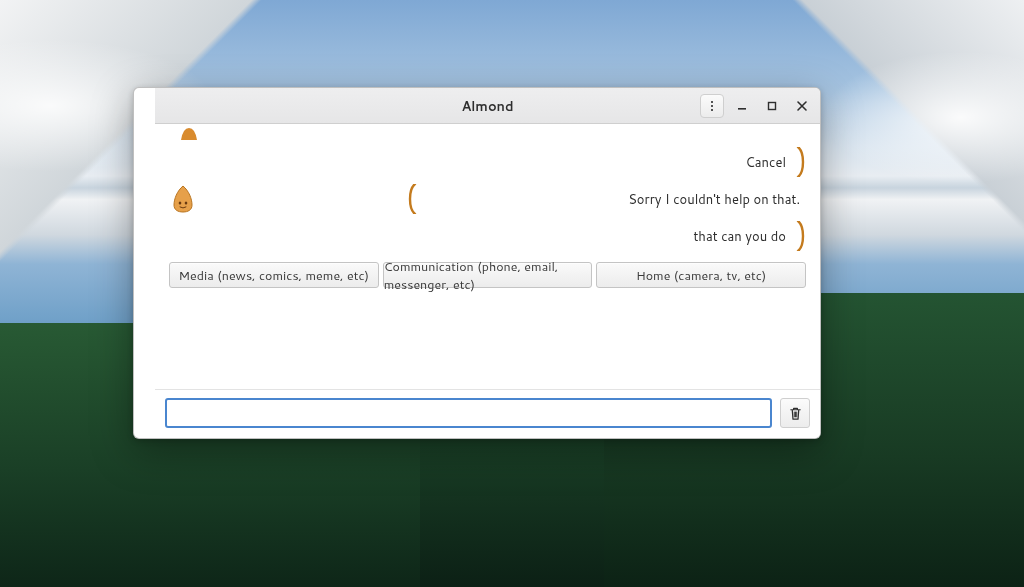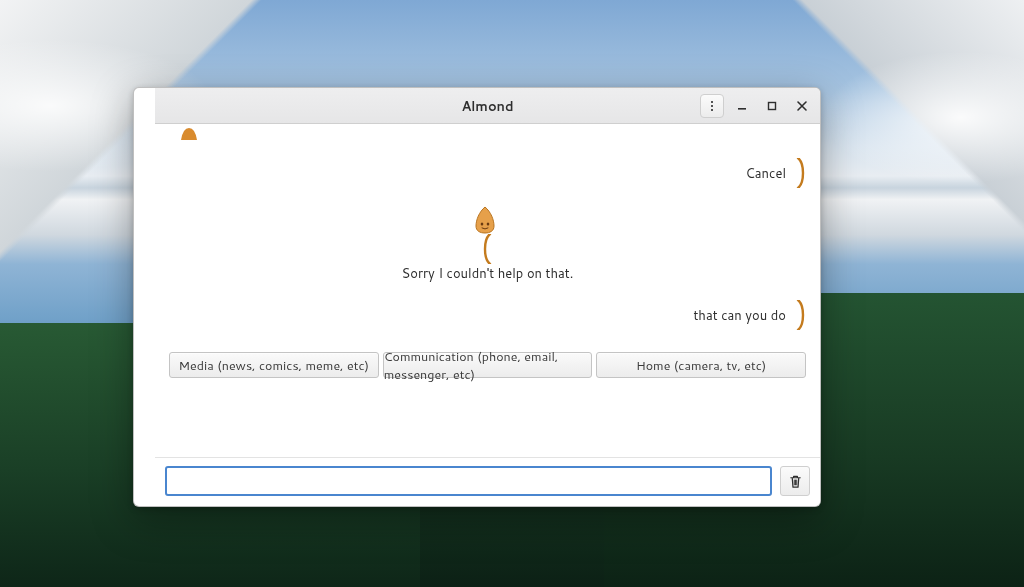--- a/index.html
+++ b/index.html
@@ -27,21 +27,21 @@
     right: 0; width: 420px;
     background:
       radial-gradient(ellipse 250px 120px at 85% 20%, rgba(255,255,255,0.9) 0%, rgba(255,255,255,0) 55%),
       linear-gradient(225deg, #eef0f2 0%, #c9d0d6 22%, transparent 23%),
       linear-gradient(to bottom, transparent 50%, #245432 50%, #183a23 78%, #0c2215 100%);
   }
 
   .window {
     position: absolute;
     left: 133px; top: 87px;
-    width: 688px; height: 420px;
+    width: 688px; height: 352px;
     background: #ffffff;
     border: 1px solid rgba(0,0,0,0.25);
     border-radius: 6px;
     box-shadow: 0 12px 40px rgba(0,0,0,0.35), 0 2px 6px rgba(0,0,0,0.2);
     display: flex; flex-direction: column;
     overflow: hidden;
     padding-left: 21px;
   }
   .titlebar {
     height: 36px;
@@ -65,25 +65,25 @@
     background: linear-gradient(#fbfbfb,#ececec);
     display: flex; align-items: center; justify-content: center;
     font-size: 12px; color: #2e2e2e; cursor: default;
   }
   .ctl-btn.flat { border: none; background: transparent; }
   .ctl-btn svg { width: 12px; height: 12px; }
 
   .convo {
     flex: 1 1 auto; overflow: hidden;
     padding: 2px 14px 4px 14px;
-    display: flex; flex-direction: column; gap: 18px;
+    display: flex; flex-direction: column; gap: 7px;
     font-size: 13px; color: #2e2e2e;
   }
   .row { display: flex; align-items: center; }
-  .row.bot { justify-content: space-between; flex-direction: column; }
+  .row.bot { justify-content: space-between; }
   .row.user { justify-content: flex-end; }
   .avatar {
     width: 28px; height: 28px; margin-right: 6px;
     display: flex; align-items: center; justify-content: center;
     flex-shrink: 0;
   }
   .avatar svg { width: 24px; height: 28px; }
   .bracket {
     width: 10px; height: 30px; flex-shrink: 0;
     display: flex; align-items: center; justify-content: center;

